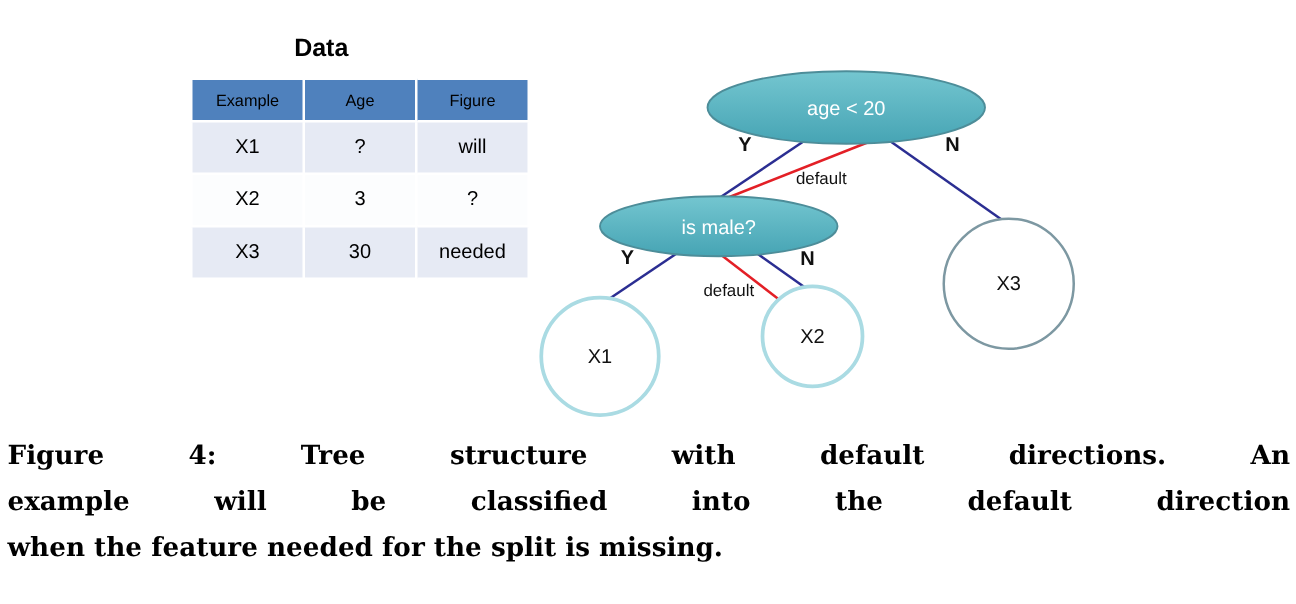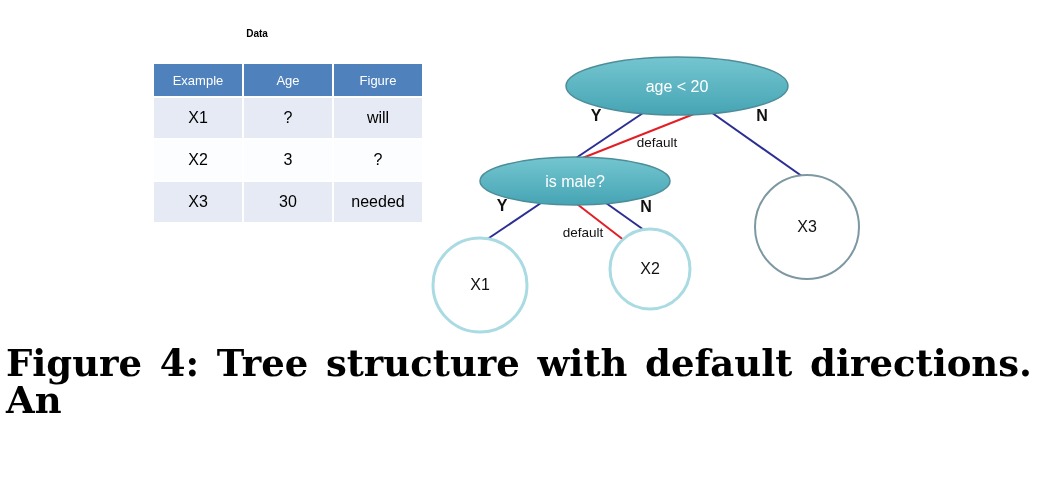--- a/index.html
+++ b/index.html
@@ -14,35 +14,35 @@
     overflow: hidden;
     font-family: "Liberation Sans", sans-serif;
   }
   
   .table-title {
     position: absolute;
     left: 152px;
     top: 28px;
     width: 210px;
     text-align: center;
-    font-size: 10px;
+    font-size: 20px;
     font-weight: bold;
     color: #000;
   }
   table.data-table {
     position: absolute;
     left: 152px;
     top: 62px;
     border-collapse: collapse;
   }
   table.data-table th {
     width: 86px;
     height: 30px;
     background: #4f81bd;
-    color: #ffffff;
+    color: #000000;
     font-weight: normal;
     font-size: 13px;
     text-align: center;
     border: 2px solid #ffffff;
   }
   table.data-table td {
     width: 86px;
     height: 38px;
     font-size: 16px;
     color: #000;
@@ -90,21 +90,21 @@
   }
 
   
   .caption {
     position: absolute;
     left: 6px;
     top: 345px;
     width: 1026px;
     font-family: "DejaVu Serif", serif;
     font-weight: bold;
-    font-size: 37px;
+    font-size: 21px;
     line-height: 37px;
     color: #000000;
   }
   .caption .jl {
     text-align: justify;
     text-align-last: justify;
   }
 </style>
 </head>
 <body>
@@ -173,13 +173,15 @@
   <text class="branch-label" x="762" y="121">N</text>
   <text class="branch-label" x="502" y="211">Y</text>
   <text class="branch-label" x="646" y="212">N</text>
 
   <text class="default-label" x="657" y="147">default</text>
   <text class="default-label" x="583" y="237">default</text>
 </svg>
 
 <div class="caption">
   <div class="jl">Figure 4: Tree structure with default directions. An</div>
+  <div class="jl">example will be classified into the default direction</div>
+  <div>when the feature needed for the split is missing.</div>
 </div>
 
 </body></html>

